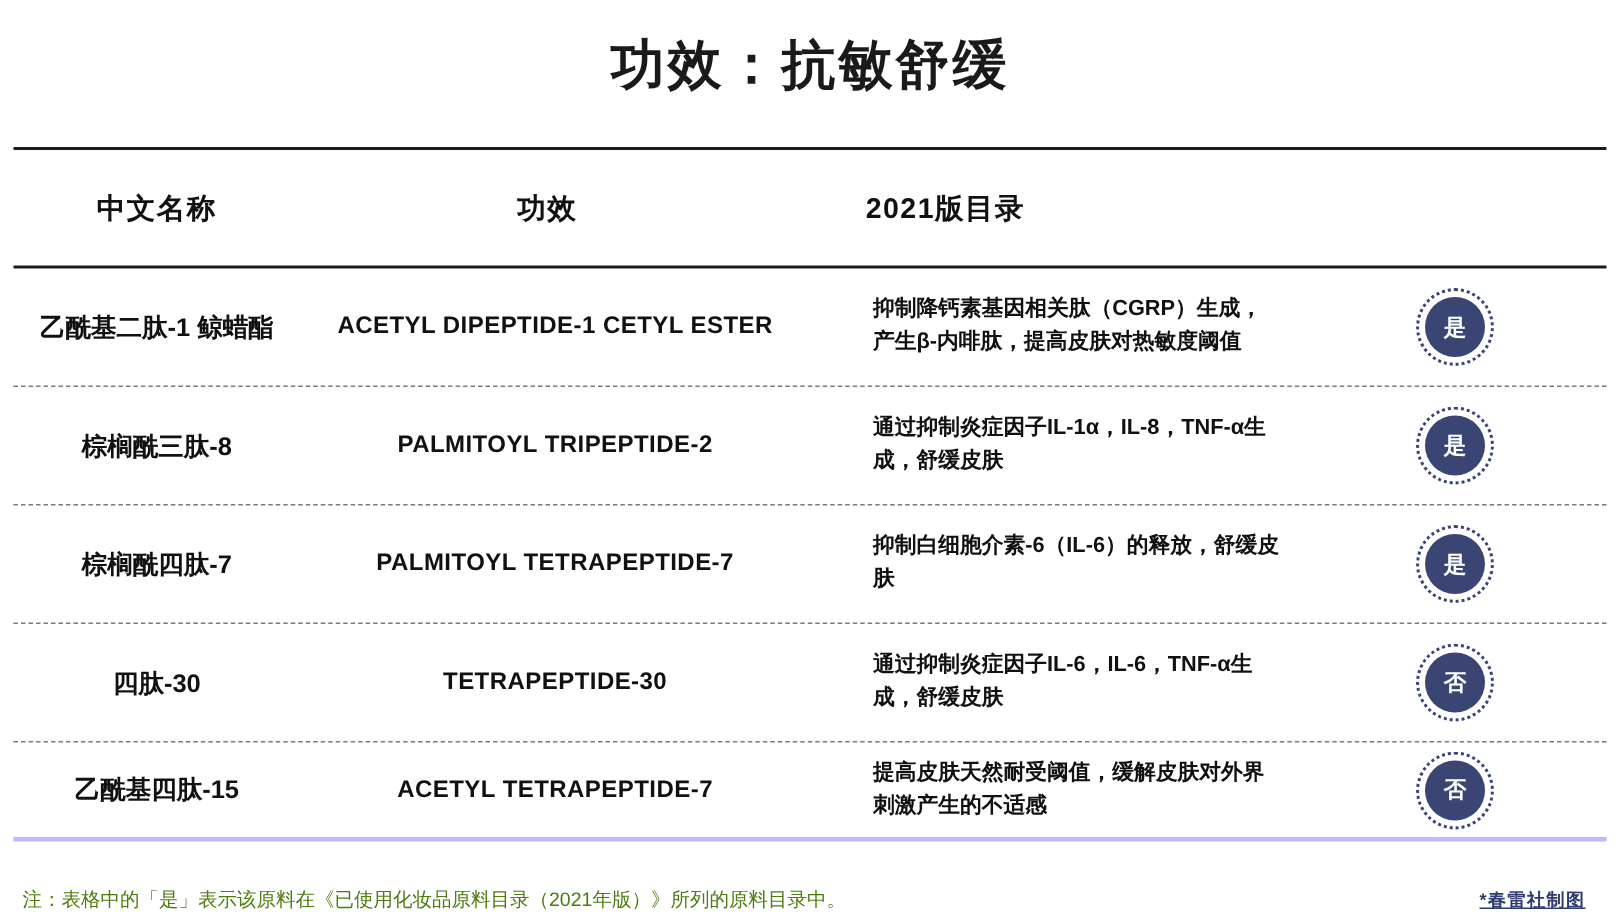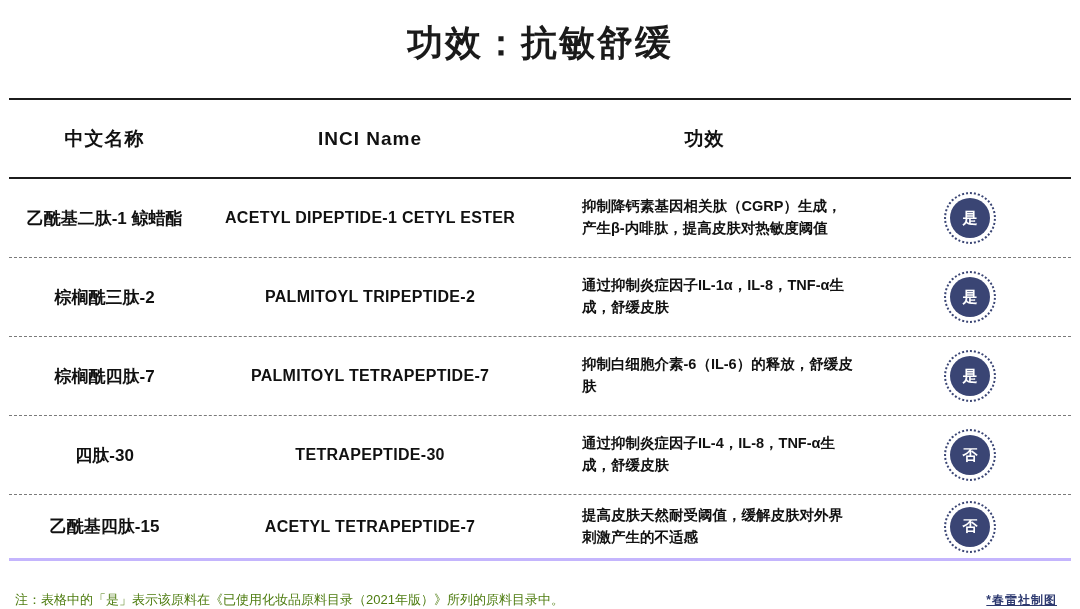--- a/index.html
+++ b/index.html
@@ -45,37 +45,37 @@
 <div class="page">
 
   <div class="title-wrap">
     <div class="title">功效：抗敏舒缓</div>
   </div>
 
   <div class="table">
 
     <div class="row thead">
       <div class="cell c1 th">中文名称</div>
-      <div class="cell c2 th">INCI Name</div>
       <div class="cell c3 th" style="justify-content:center;text-align:center;padding-left:14px;">功效</div>
+      <div class="cell c4 th">2021版目录</div>
     </div>
 
     <div class="row trow">
       <div class="cell c1 cn-name">乙酰基二肽-1 鲸蜡酯</div>
       <div class="cell c2 inci-name">ACETYL DIPEPTIDE-1 CETYL ESTER</div>
       <div class="cell c3 effect">抑制降钙素基因相关肽（CGRP）生成，产生β-内啡肽，提高皮肤对热敏度阈值</div>
       <div class="cell c4">
         <span class="badge-ring">
           <span class="badge">是</span>
         </span>
       </div>
     </div>
 
     <div class="row trow">
-      <div class="cell c1 cn-name">棕榈酰三肽-2</div>
+      <div class="cell c1 cn-name">棕榈酰三肽-8</div>
       <div class="cell c2 inci-name">PALMITOYL TRIPEPTIDE-2</div>
       <div class="cell c3 effect">通过抑制炎症因子IL-1α，IL-8，TNF-α生成，舒缓皮肤</div>
       <div class="cell c4">
         <span class="badge-ring">
           <span class="badge">是</span>
         </span>
       </div>
     </div>
 
     <div class="row trow">
@@ -85,21 +85,21 @@
       <div class="cell c4">
         <span class="badge-ring">
           <span class="badge">是</span>
         </span>
       </div>
     </div>
 
     <div class="row trow">
       <div class="cell c1 cn-name">四肽-30</div>
       <div class="cell c2 inci-name">TETRAPEPTIDE-30</div>
-      <div class="cell c3 effect">通过抑制炎症因子IL-4，IL-8，TNF-α生成，舒缓皮肤</div>
+      <div class="cell c3 effect">通过抑制炎症因子IL-6，IL-6，TNF-α生成，舒缓皮肤</div>
       <div class="cell c4">
         <span class="badge-ring">
           <span class="badge">否</span>
         </span>
       </div>
     </div>
 
     <div class="row trow last">
       <div class="cell c1 cn-name">乙酰基四肽-15</div>
       <div class="cell c2 inci-name">ACETYL TETRAPEPTIDE-7</div>

